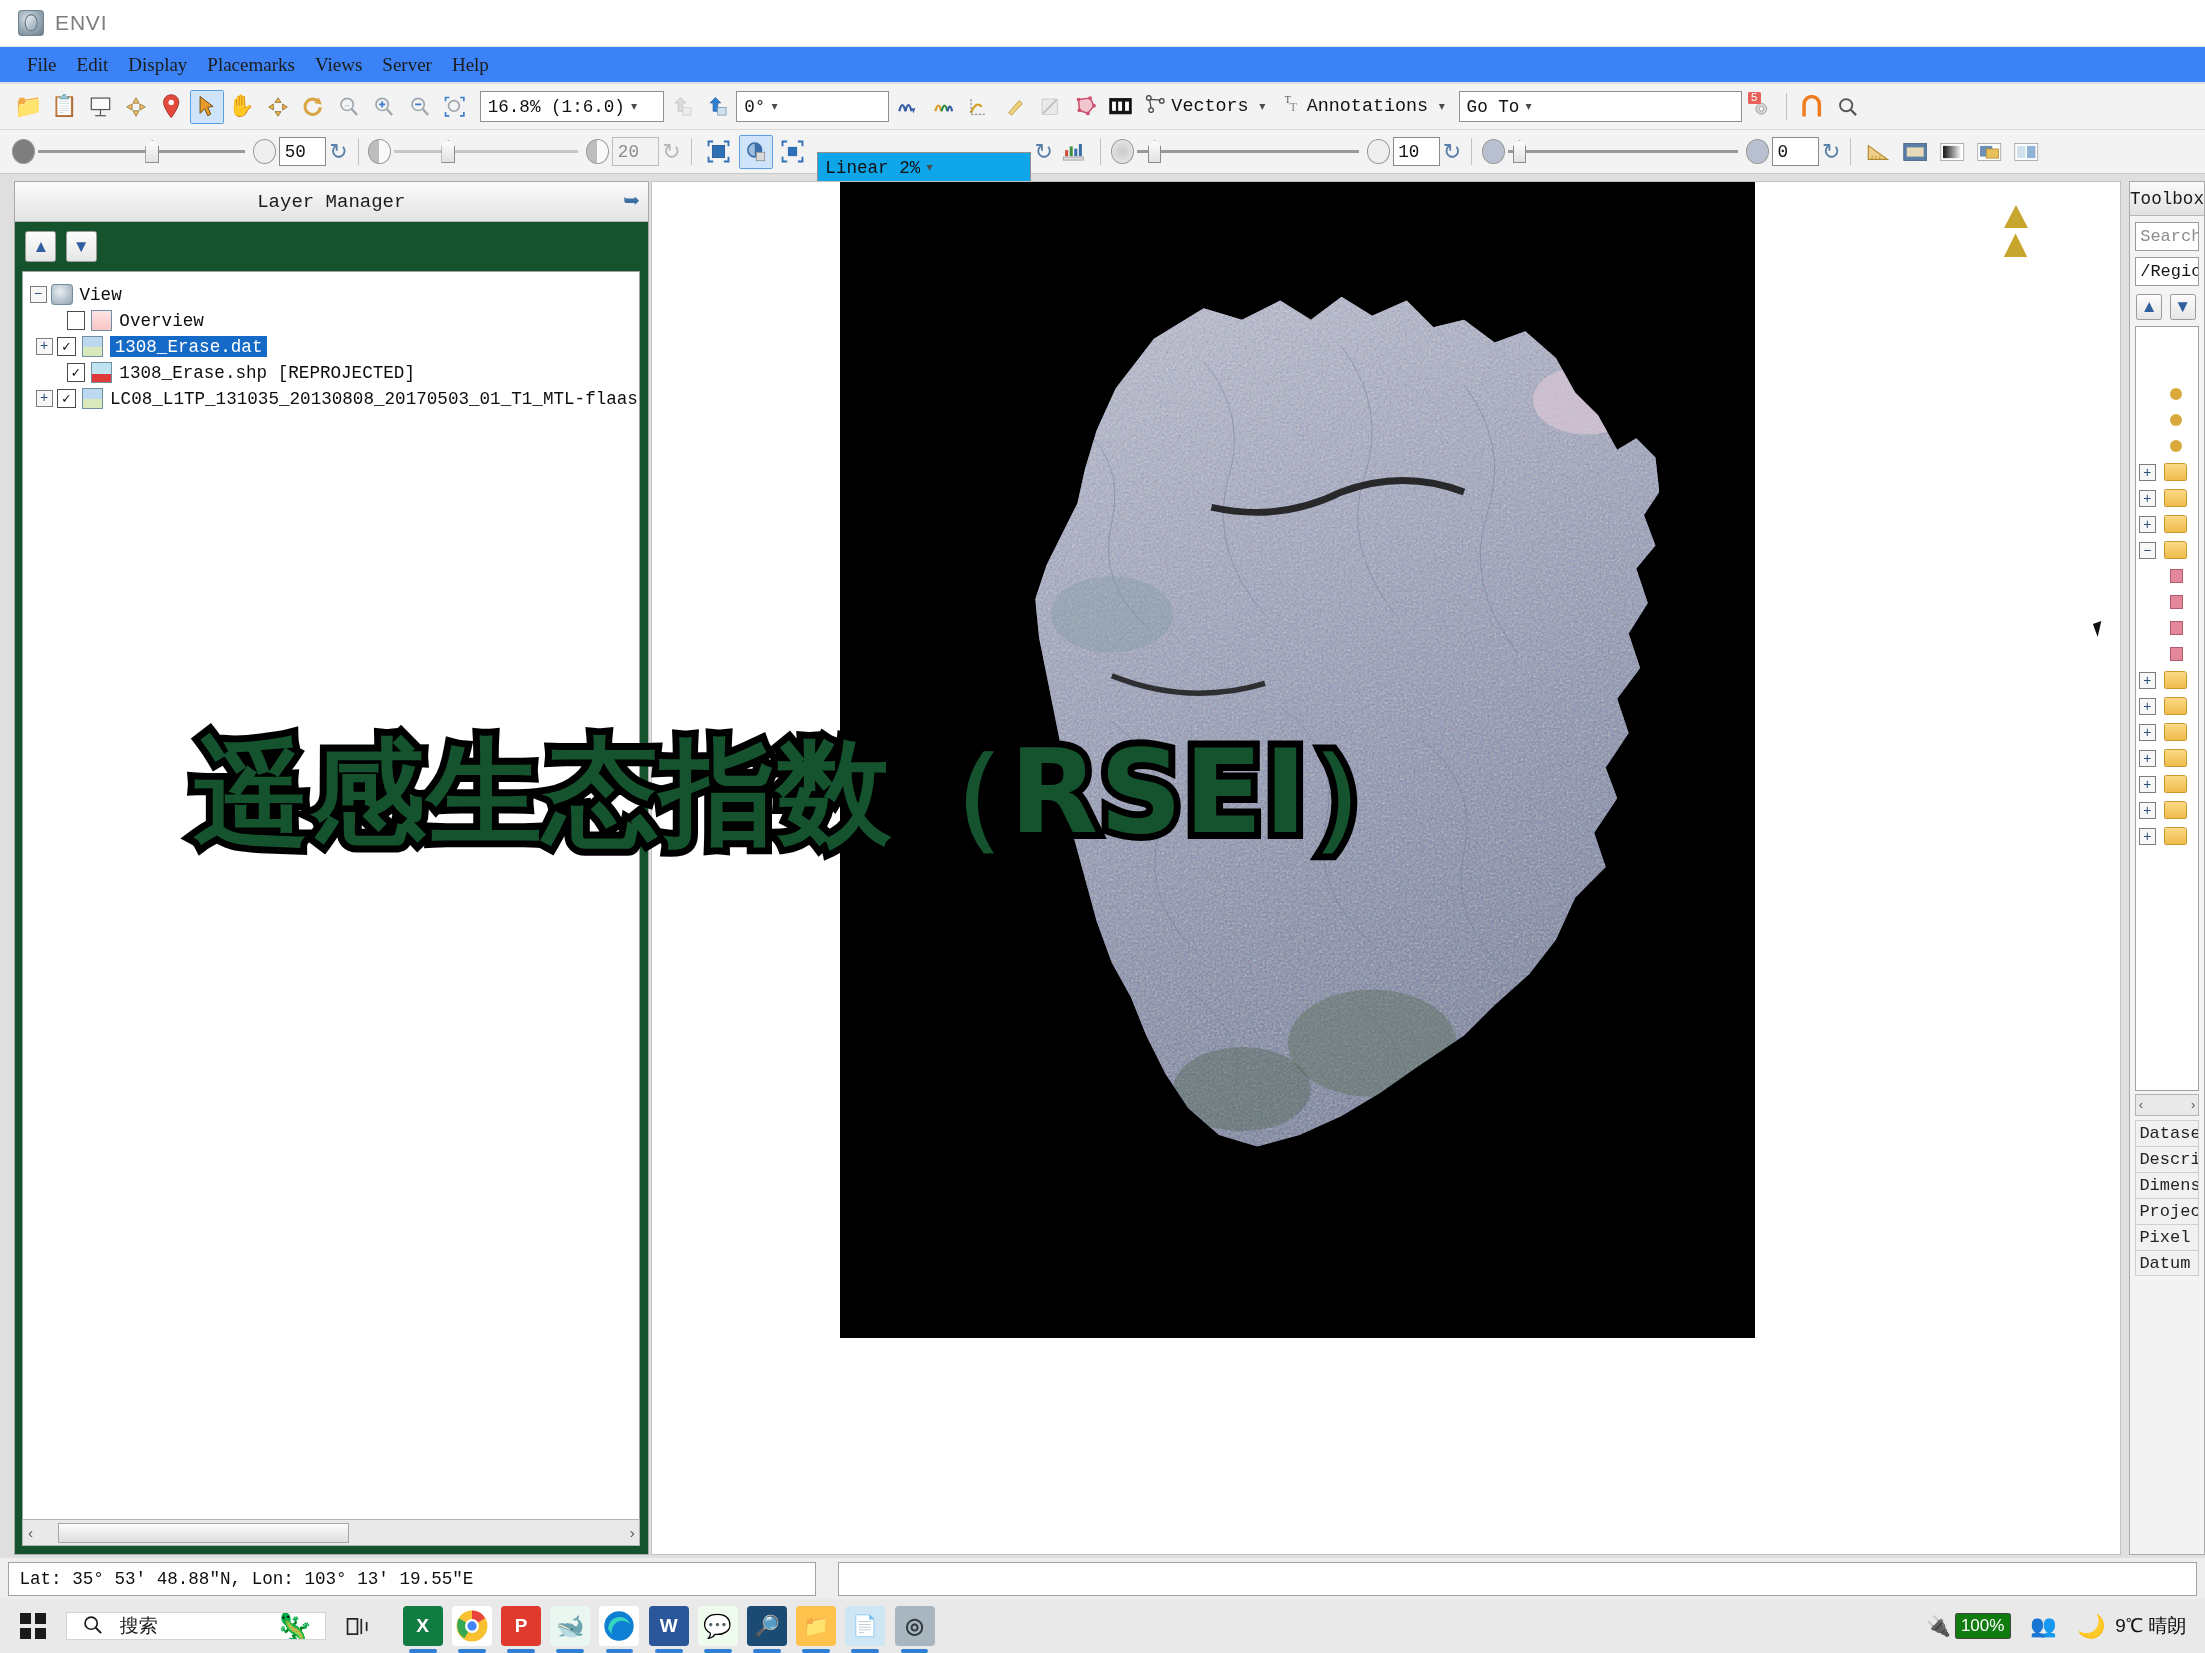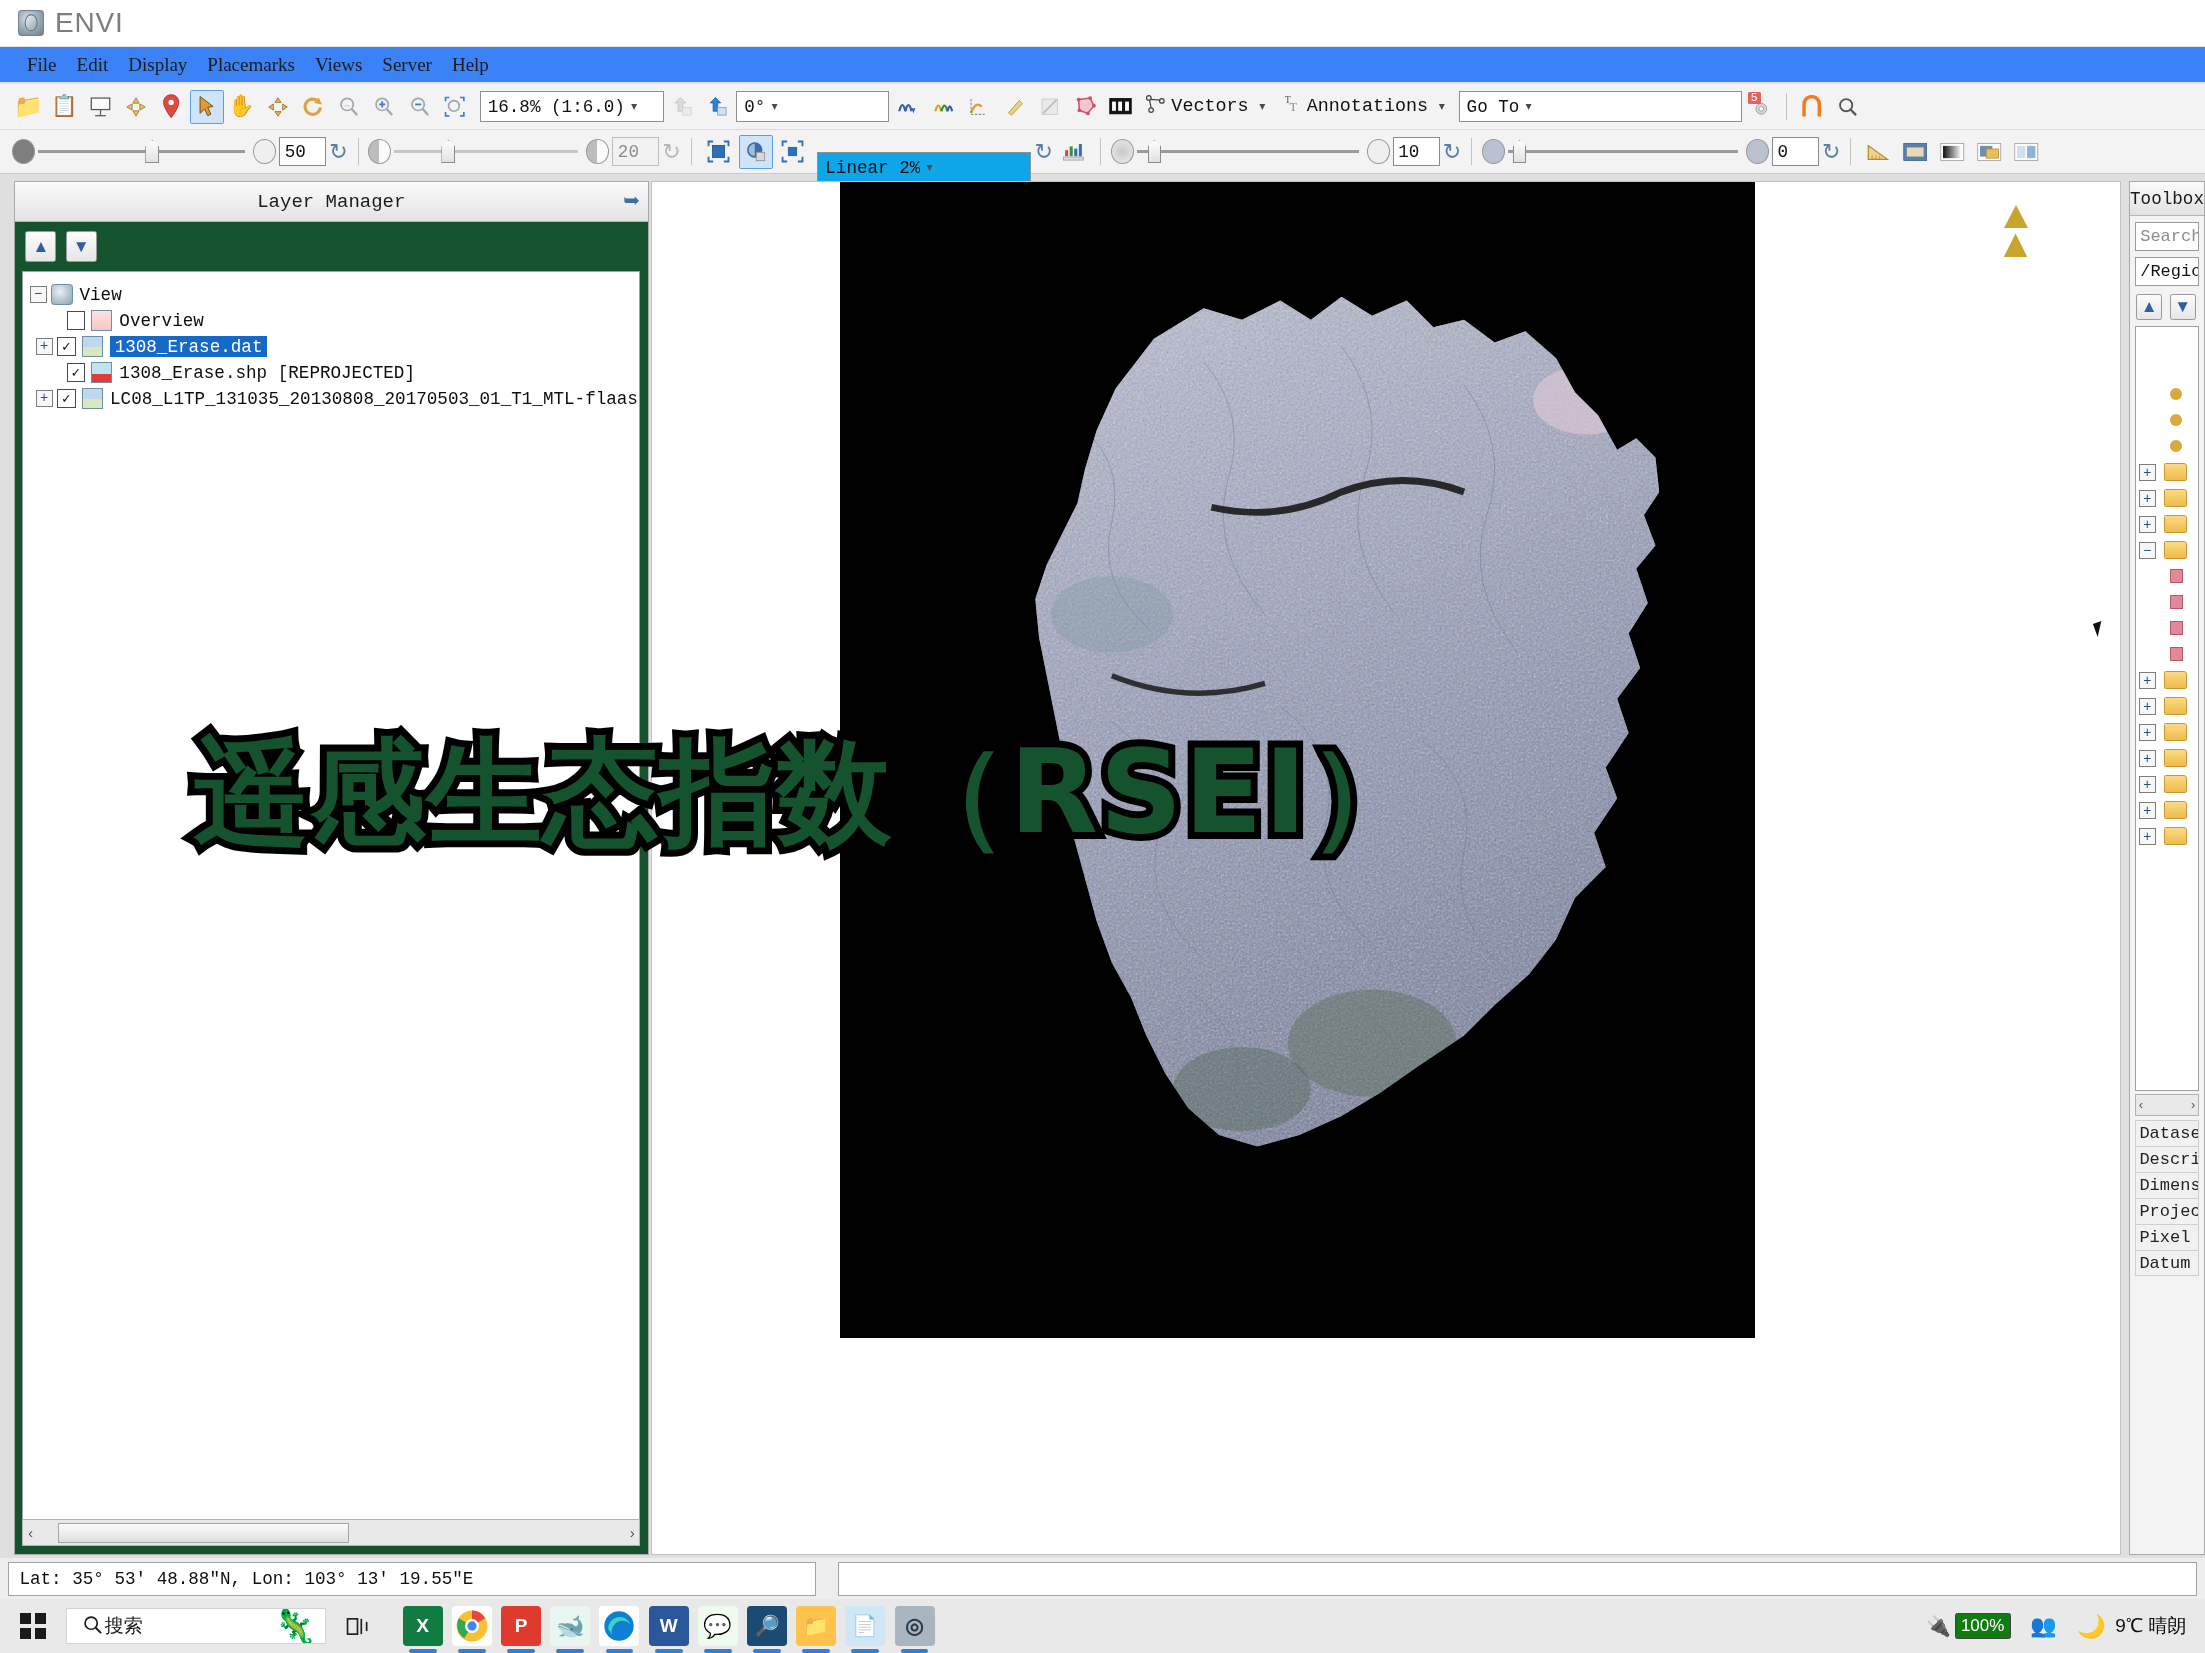--- a/index.html
+++ b/index.html
@@ -21,21 +21,21 @@
     width:26px; height:26px; border-radius:3.1px;
     background:radial-gradient(circle at 38% 34%, #dfe6ec 0%, #9fb0bd 45%, #6b7d8c 100%);
     border:1.5px solid #74848f; position:relative; margin-right:10.7px;
   }
   .envi-logo:after{
     content:""; position:absolute; left:50%; top:50%; transform:translate(-50%,-50%);
     width:10.7px;height:15.3px;border-radius:50%;
     background:linear-gradient(135deg,#eef3f7,#8fa1ae);
     border:0.8px solid #5d6e7b;
   }
-  .title-text { font-size:28px; color:#7d7d7d; letter-spacing:0.8px; }
+  .title-text { font-size:21px; color:#7d7d7d; letter-spacing:0.8px; }
 
   
   .menubar {
     position:absolute; left:0; top:47px; width:2205px; height:35px;
     background:#3b82f6; display:flex; align-items:center; padding-left:17px;
   }
   .menu-item {
     font-size:19px; color:#1c1c1c; padding:2.3px 10px; cursor:default;
     font-family:"Liberation Serif", serif;
   }
@@ -203,22 +203,22 @@
              align-items:center; padding:0 10.7px; font-size:17.6px;
              font-family:"Liberation Mono", monospace; color:#0f0f0f; white-space:nowrap;}
 
   
   .taskbar { position:absolute; left:0; bottom:0; width:2205px; height:54px;
              background:#e9e9e9; display:flex; align-items:center; }
   .tb-start { width:66px; display:flex; align-items:center; justify-content:center; }
   .win-logo { width:26px; height:26px; display:grid; grid-template-columns:1fr 1fr;
               grid-template-rows:1fr 1fr; gap:3.1px; }
   .win-logo i { background:#1a1a1a; display:block; }
-  .tb-search { width:260px; height:36px; background:#fff; border:0.8px solid #d4d4d4;
-               display:flex; align-items:center; padding-left:15.3px; gap:1px; position:relative;
+  .tb-search { width:260px; height:28px; background:#fff; border:0.8px solid #d4d4d4;
+               display:flex; align-items:center; padding-left:15.3px; gap:16px; position:relative;
                overflow:hidden; }
   .tb-search .lbl { font-size:19px; color:#1a1a1a; }
   .dragon { position:absolute; right:7.7px; top:-3.1px; font-size:35px; }
   .taskview { width:66px; display:flex; align-items:center; justify-content:center;
               font-size:23px; color:#222; }
   .tb-apps { display:flex; align-items:center; gap:9.2px; padding-left:10.7px; }
   .app-ic { width:40px; height:40px; border-radius:3.8px; display:flex; align-items:center;
             justify-content:center; color:#fff; font-weight:bold; font-size:19px; position:relative; }
   .app-ic:after { content:""; position:absolute; bottom:-6.9px; left:6.1px; right:6.1px; height:3.8px;
                   background:#2f7fd6; border-radius:2.3px; }

